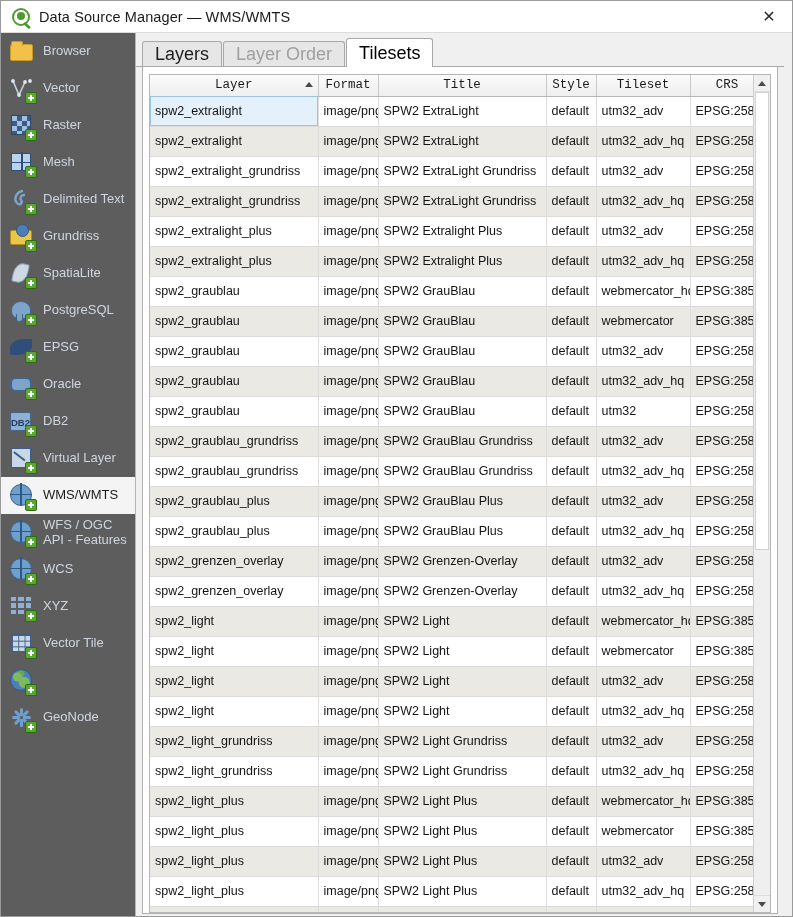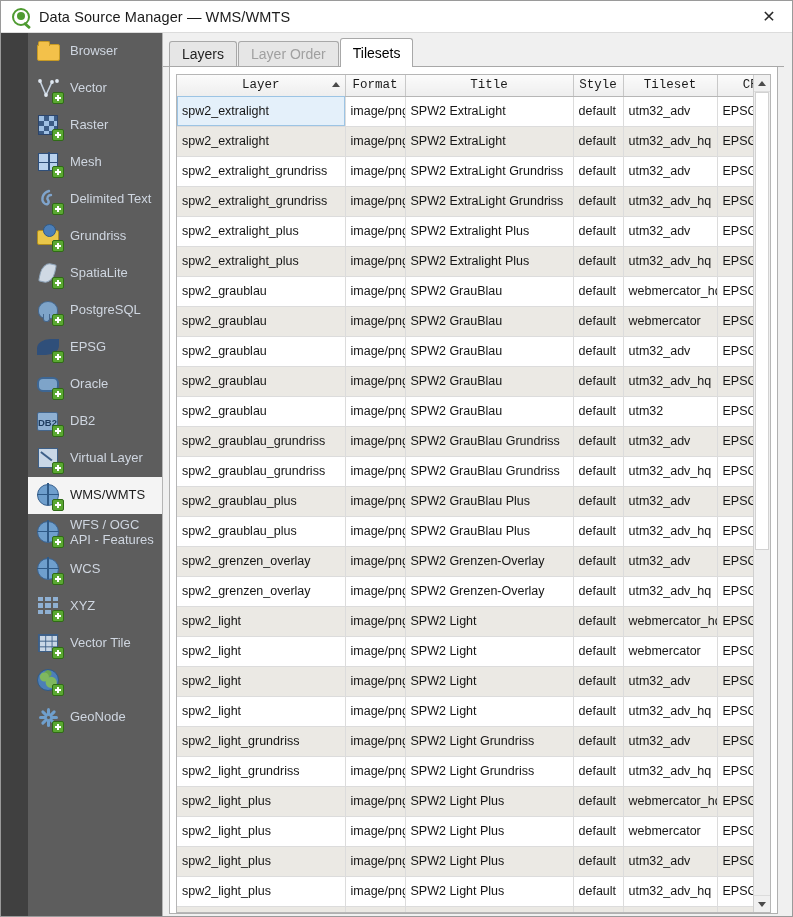--- a/index.html
+++ b/index.html
@@ -5,21 +5,21 @@
   * { box-sizing: border-box; margin: 0; padding: 0; }
   html, body {
     width: 793px; height: 917px;
     font-family: "Liberation Sans", sans-serif;
     background: #ffffff;
     overflow: hidden;
   }
   #app {
     position: relative;
     width: 793px; height: 917px;
-    background: #404040;
+    background: #3b82f6;
     border: 1px solid #9a9a9a;
     display: flex;
     flex-direction: column;
     justify-content: center;
   }
 
   
   .titlebar {
     height: 32px;
     background: #ffffff;
@@ -63,21 +63,21 @@
   .title-spacer { flex: 1 1 auto; }
   .close-btn {
     width: 46px; height: 31px;
     display: flex; align-items: center; justify-content: center;
     font-size: 16px; color: #2a2a2a;
     font-family: "DejaVu Sans", sans-serif;
     line-height: 1;
   }
 
   
-  .body-wrap { flex: 1 1 auto; display: flex; min-height: 0; padding-left: 27px; }
+  .body-wrap { flex: 1 1 auto; display: flex; min-height: 0; }
 
   
   .sidebar {
     width: 135px;
     flex: 0 0 135px;
     background: #5d5d5d;
     overflow: hidden;
     position: relative;
     border-right: 1px solid #b5b5b5;
   }
@@ -207,21 +207,21 @@
     height: 28px; flex: 0 0 28px;
     display: flex; align-items: flex-end;
     padding-left: 6px;
     border-bottom: 1px solid #a8a8a8;
     margin-top: 6px;
   }
   .tab {
     height: 25px;
     padding: 0 12px;
     display: flex; align-items: center;
-    font-size: 14px;
+    font-size: 18px;
     color: #1f1f1f;
     background: #e6e6e6;
     border: 1px solid #a8a8a8;
     border-bottom: none;
     border-radius: 3px 3px 0 0;
     margin-right: 1px;
     position: relative;
   }
   .tab.disabled { color: #a0a0a0; }
   .tab.active {

